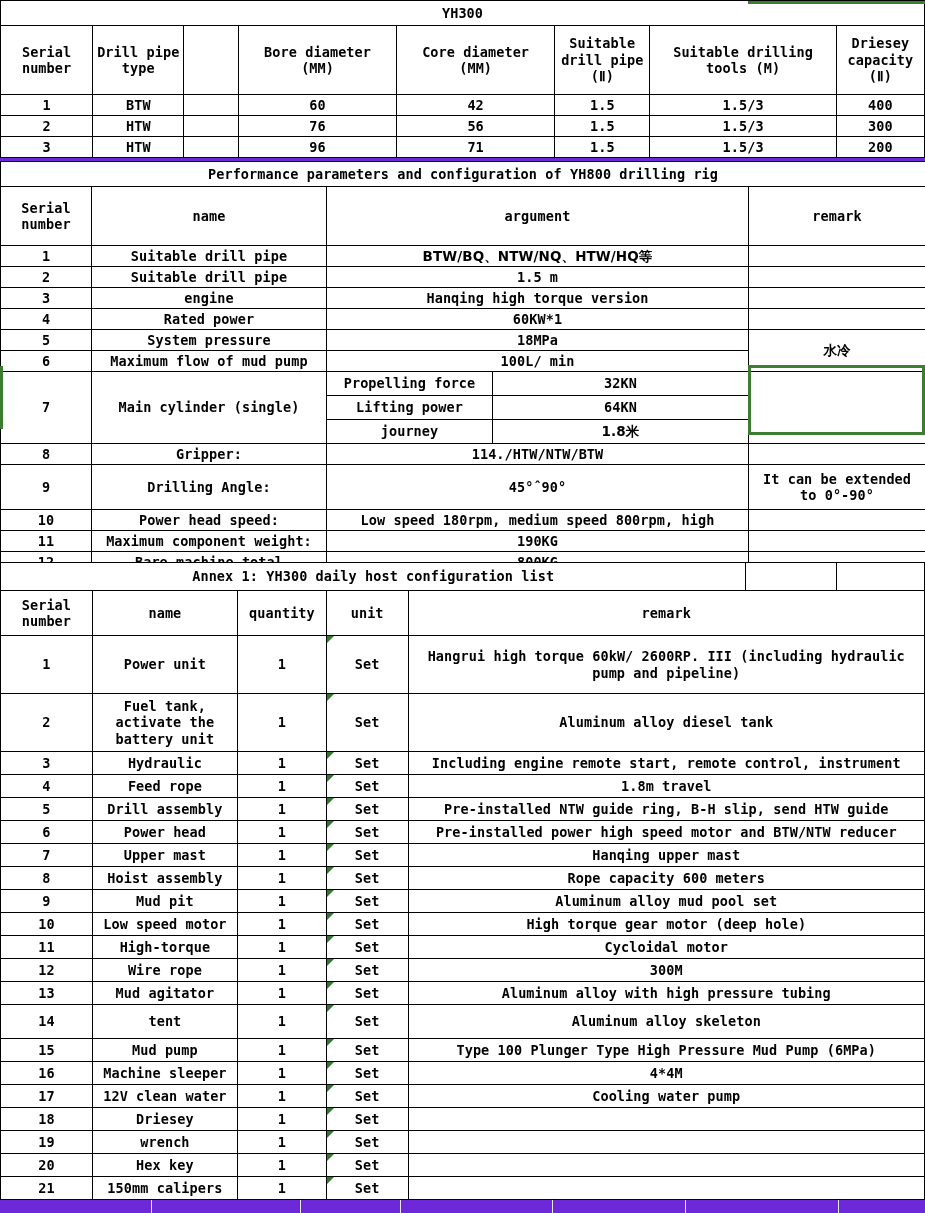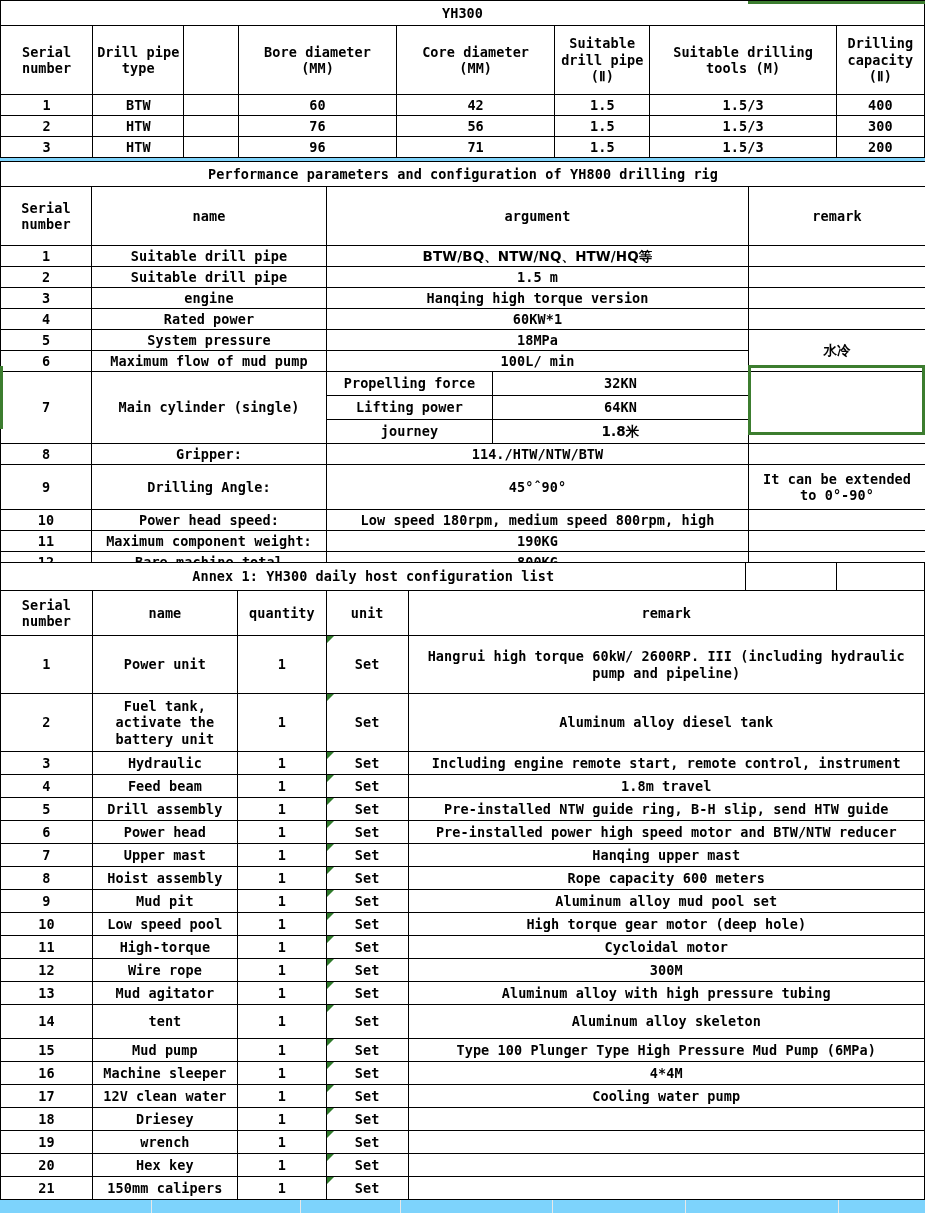--- a/index.html
+++ b/index.html
@@ -11,21 +11,21 @@
   body {
     font-family: "DejaVu Sans Mono", "Liberation Mono", monospace;
     color: #000000;
     -webkit-font-smoothing: none;
   }
   #sheet {
     position: relative;
     width: 925px;
     height: 1213px;
     overflow: hidden;
-    background: #7dd3fc;
+    background: #6d28d9;
   }
 
   
   .gridbg {
     position: absolute;
     left: 0;
     top: 0;
     width: 925px;
     height: 1213px;
     z-index: 0;
@@ -149,21 +149,21 @@
       <td>
         <span>Bore diameter</span><br>
         <span>(MM)</span>
       </td>
       <td>
         <span>Core diameter</span><br>
         <span>(MM)</span>
       </td>
       <td>Suitable drill pipe (Ⅱ)</td>
       <td>Suitable drilling tools (M)</td>
-      <td>Drilling capacity (Ⅱ)</td>
+      <td>Driesey capacity (Ⅱ)</td>
     </tr>
     <tr style="height:21px;">
       <td>1</td>
       <td>BTW</td>
       <td></td>
       <td>60</td>
       <td>42</td>
       <td>1.5</td>
       <td>1.5/3</td>
       <td>400</td>
@@ -335,21 +335,21 @@
     </tr>
     <tr style="height:23px;">
       <td>3</td>
       <td>Hydraulic</td>
       <td>1</td>
       <td><i class="cmt"></i><span>Set</span></td>
       <td colspan="3" class="small">Including engine remote start, remote control, instrument</td>
     </tr>
     <tr style="height:23px;">
       <td>4</td>
-      <td>Feed beam</td>
+      <td>Feed rope</td>
       <td>1</td>
       <td><i class="cmt"></i><span>Set</span></td>
       <td colspan="3">1.8m travel</td>
     </tr>
     <tr style="height:23px;">
       <td>5</td>
       <td>Drill assembly</td>
       <td>1</td>
       <td><i class="cmt"></i><span>Set</span></td>
       <td colspan="3">Pre-installed NTW guide ring, B-H slip, send HTW guide</td>
@@ -377,21 +377,21 @@
     </tr>
     <tr style="height:23px;">
       <td>9</td>
       <td>Mud pit</td>
       <td>1</td>
       <td><i class="cmt"></i><span>Set</span></td>
       <td colspan="3">Aluminum alloy mud pool set</td>
     </tr>
     <tr style="height:23px;">
       <td>10</td>
-      <td>Low speed pool</td>
+      <td>Low speed motor</td>
       <td>1</td>
       <td><i class="cmt"></i><span>Set</span></td>
       <td colspan="3">High torque gear motor (deep hole)</td>
     </tr>
     <tr style="height:23px;">
       <td>11</td>
       <td>High-torque</td>
       <td>1</td>
       <td><i class="cmt"></i><span>Set</span></td>
       <td colspan="3">Cycloidal motor</td>

